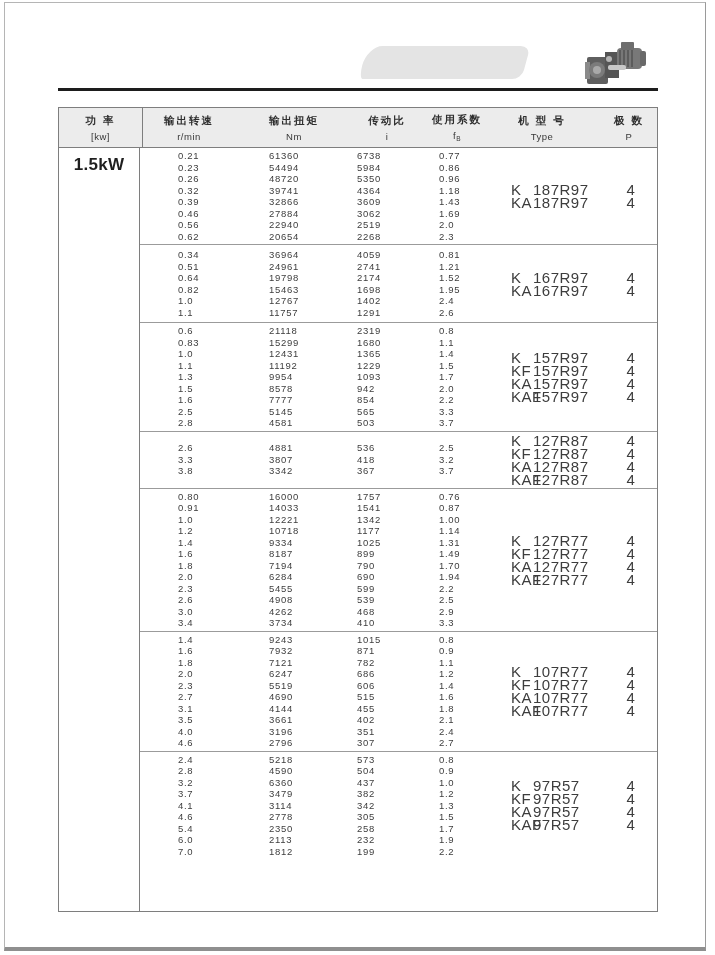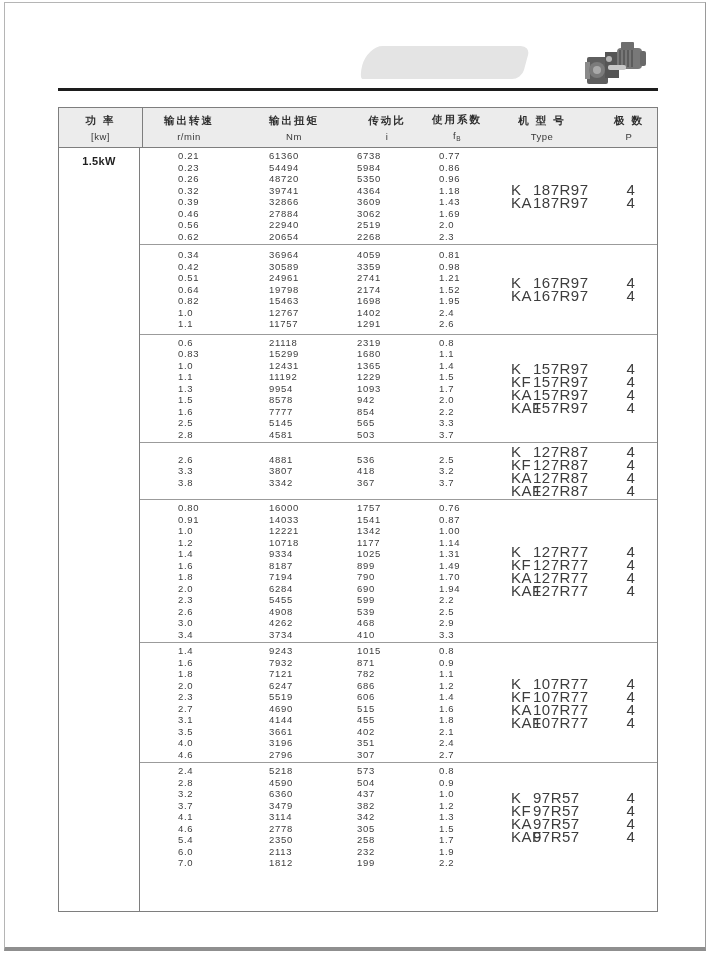--- a/index.html
+++ b/index.html
@@ -48,21 +48,21 @@
     display:flex; flex-direction:column; justify-content:center; align-items:center;
     transform:translateX(-50%); white-space:nowrap;
   }
   .hc1{left:130px}.hc2{left:235px}.hc3{left:328px}.hc4{left:398px}.hc5{left:483px}.hc6{left:570px}
   .hlabel { font-weight:bold; letter-spacing:2px; color:#2e2e2e; }
   .hunit  { font-size:9.5px; margin-top:3px; letter-spacing:0.5px; color:#383838; }
   .hunit .sub { font-size:6.5px; vertical-align:-1.5px; }
   .tbody { position:absolute; top:40px; left:0; right:0; bottom:0; display:flex; }
   .power-col {
     width:84px; border-right:1px solid #7e7e7e; text-align:center;
-    padding-top:7px; font-weight:bold; font-size:11px; color:#1f1f1f;
+    padding-top:7px; font-weight:bold; font-size:17px; color:#1f1f1f;
     letter-spacing:0.3px;
   }
   .blocks { flex:1; display:flex; flex-direction:column; }
   .block { display:flex; align-items:center; padding:2px 0; }
   .block + .block { border-top:1px solid #9b9b9b; }
   .block:nth-child(2) { padding:4px 0; }
   .block:last-child { padding-bottom:26px; }
   .nums { width:371px; }
   .num-row {
     display:grid; grid-template-columns:129px 88px 82px 72px;
@@ -204,26 +204,20 @@
           </div>
           <div class="block">
             <div class="nums">
               <div class="num-row">
                 <span>0.34</span>
                 <span>36964</span>
                 <span>4059</span>
                 <span>0.81</span>
               </div>
               <div class="num-row">
-                <span>0.42</span>
-                <span>30589</span>
-                <span>3359</span>
-                <span>0.98</span>
-              </div>
-              <div class="num-row">
                 <span>0.51</span>
                 <span>24961</span>
                 <span>2741</span>
                 <span>1.21</span>
               </div>
               <div class="num-row">
                 <span>0.64</span>
                 <span>19798</span>
                 <span>2174</span>
                 <span>1.52</span>

